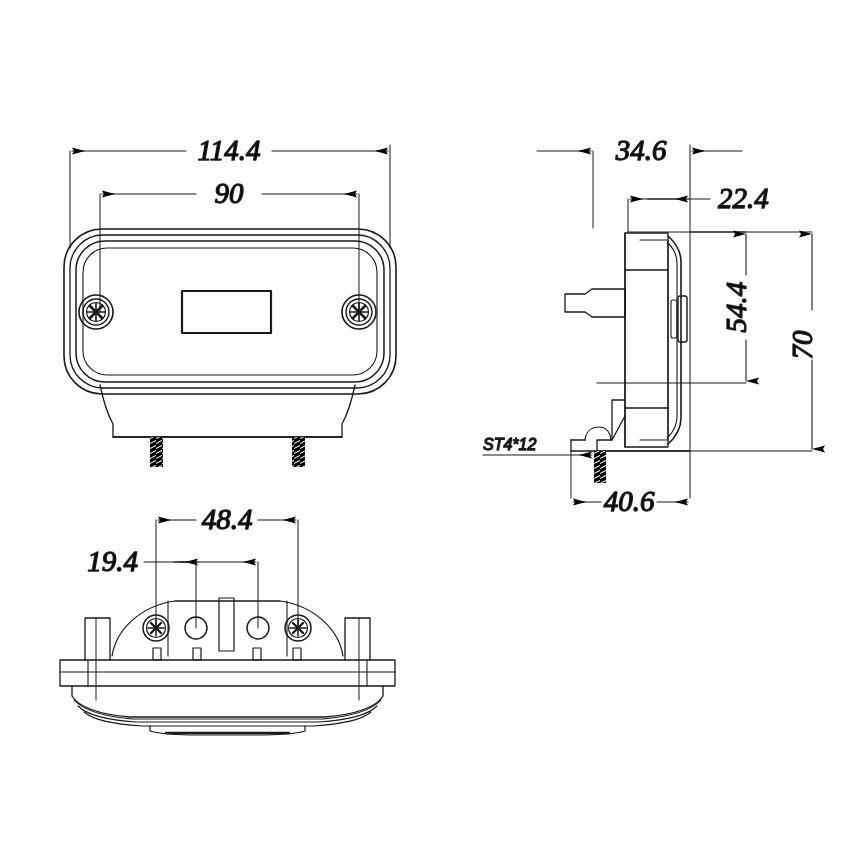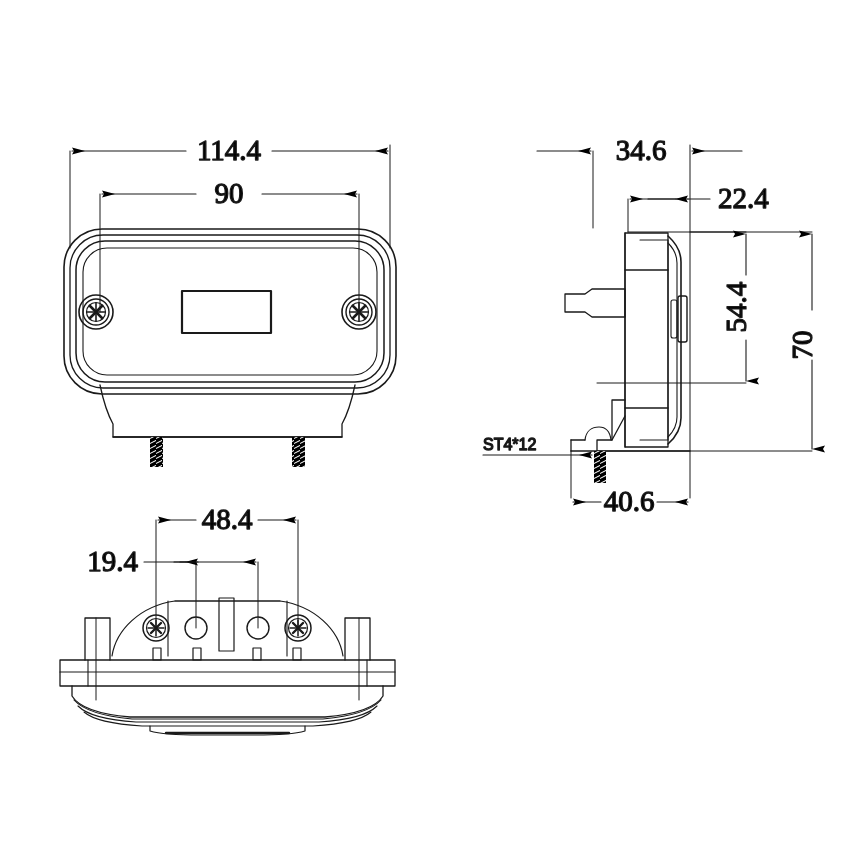--- a/index.html
+++ b/index.html
@@ -1,18 +1,18 @@
 <!DOCTYPE html>
 <html><head>
 <meta charset="utf-8">
 <style>
   html,body{margin:0;padding:0;background:#ffffff;}
   body{width:850px;height:850px;overflow:hidden;
        font-family:"Liberation Serif",serif;}
-  #sheet{position:relative;width:850px;height:850px;background:#fff;}
+  #sheet{position:relative;width:850px;height:850px;background:#fff;font-style:italic;}
   svg{display:block;}
   .dimtext{font-family:"Liberation Serif",serif;fill:#000;}
   .notetext{font-family:"Liberation Sans",sans-serif;fill:#000;}
 </style>
 </head>
 <body>
 
 <div id="sheet">
 <svg width="850" height="850" viewBox="0 0 850 850">
 

